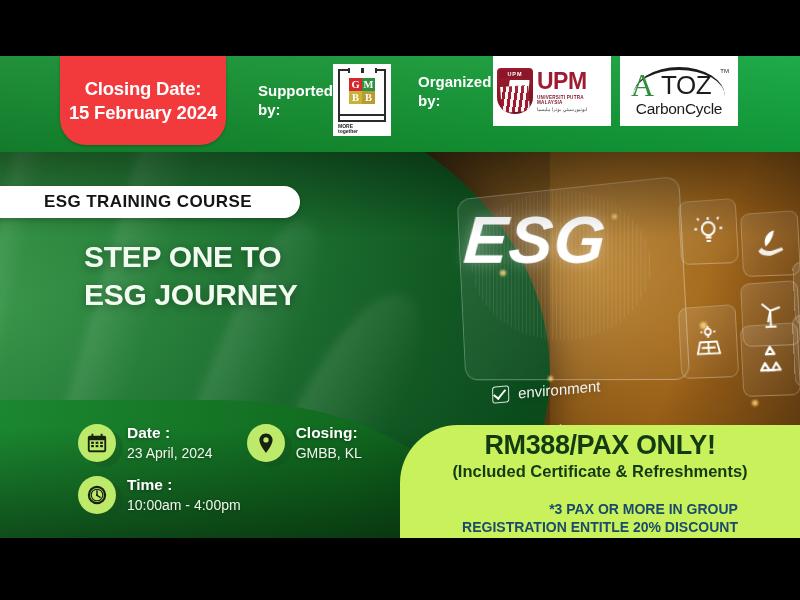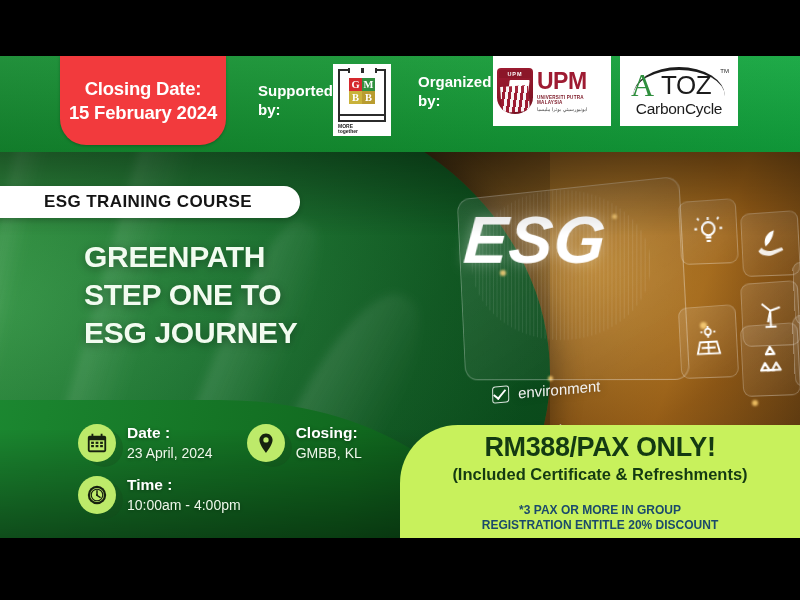--- a/index.html
+++ b/index.html
@@ -399,21 +399,21 @@
     padding-top: 4px;
     box-sizing:border-box;
   }
   .price-main {
     color:#143a12; font-weight:800; font-size:27px; letter-spacing:-.4px; line-height:1.1;
   }
   .price-sub {
     color:#143a12; font-weight:800; font-size:16.5px; line-height:1.25; margin-top:1px;
   }
   .price-note {
-    color:#1b4a6b; font-weight:800; font-size:12px; line-height:1.3; margin-top:18px; text-align:center;
+    color:#1b4a6b; font-weight:800; font-size:14px; line-height:1.3; margin-top:18px; text-align:right;
   }
 
   
   .bar-top { position:absolute; left:0; top:0; width:800px; height:56px; background:#000; z-index:20; }
   .bar-bottom { position:absolute; left:0; top:538px; width:800px; height:62px; background:#000; z-index:20; }
 </style>
 </head>
 <body>
 
 <div id="poster">
@@ -558,21 +558,20 @@
         </div>
         <div class="atoz-sub">CarbonCycle</div>
       </div>
     </div>
 
     <div class="course-pill">
       <span>ESG TRAINING COURSE</span>
     </div>
 
     <div class="headline">
-      <div>GREENPATH</div>
       <div>STEP ONE TO</div>
       <div>ESG JOURNEY</div>
     </div>
 
     <div class="info">
       <div class="info-grid">
         <div class="info-row">
           <div class="icon-circle">
             <svg viewBox="0 0 24 24">
               <path d="M6 2h2v2h8V2h2v2h2a2 2 0 0 1 2 2v14a2 2 0 0 1-2 2H4a2 2 0 0 1-2-2V6a2 2 0 0 1 2-2h2V2z"></path>

